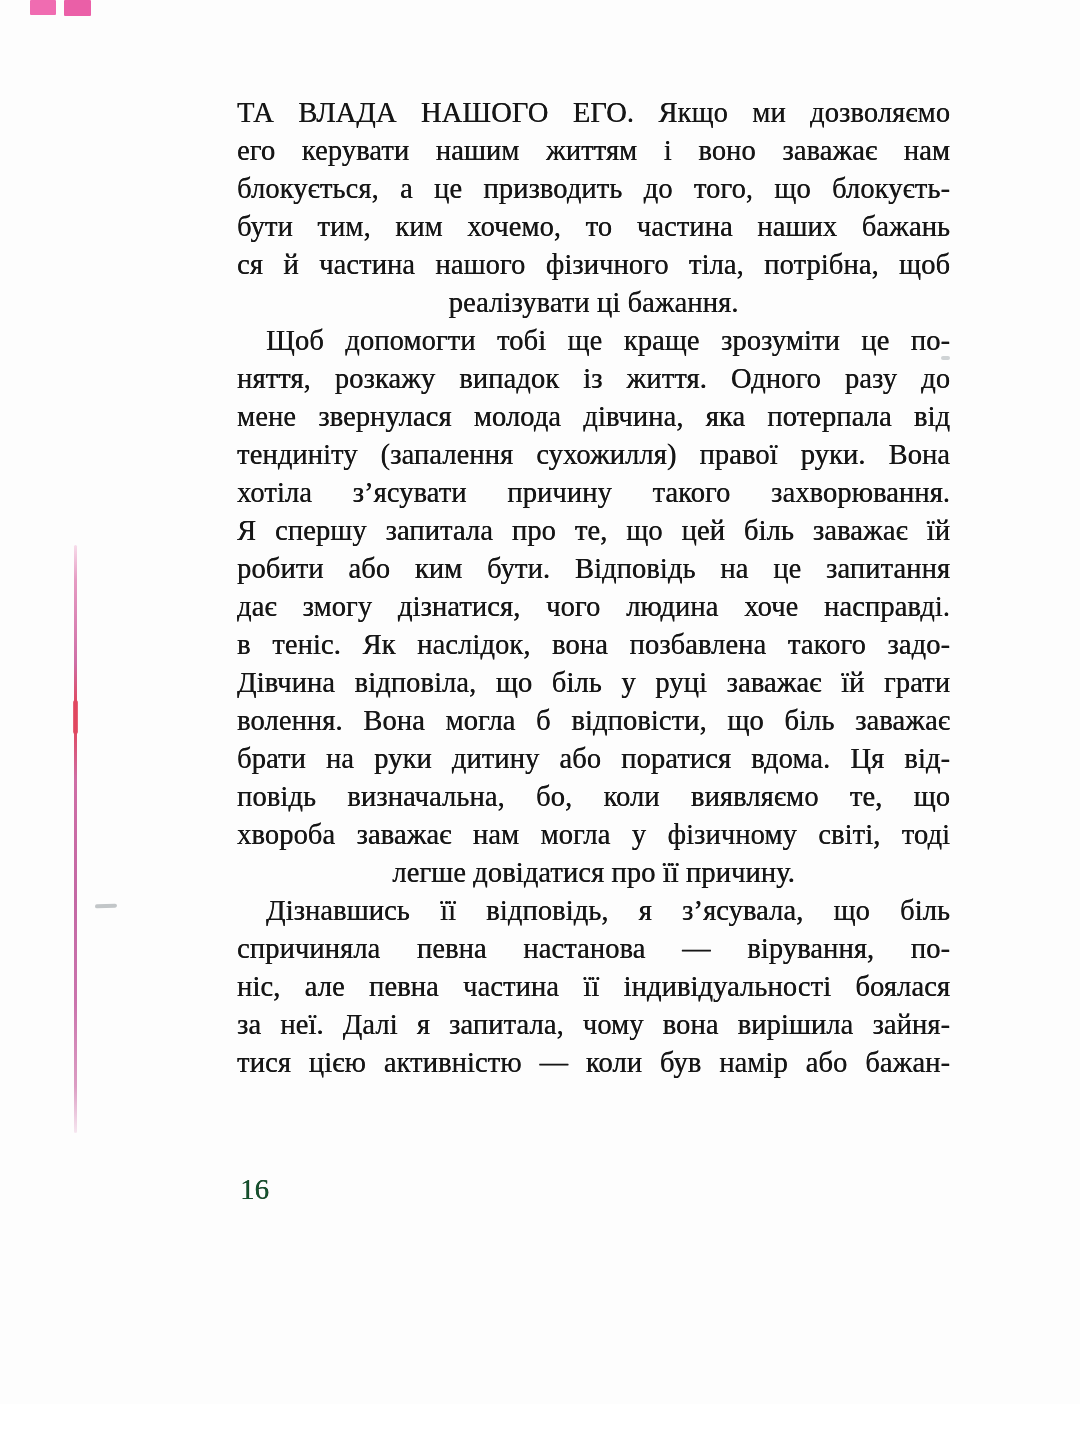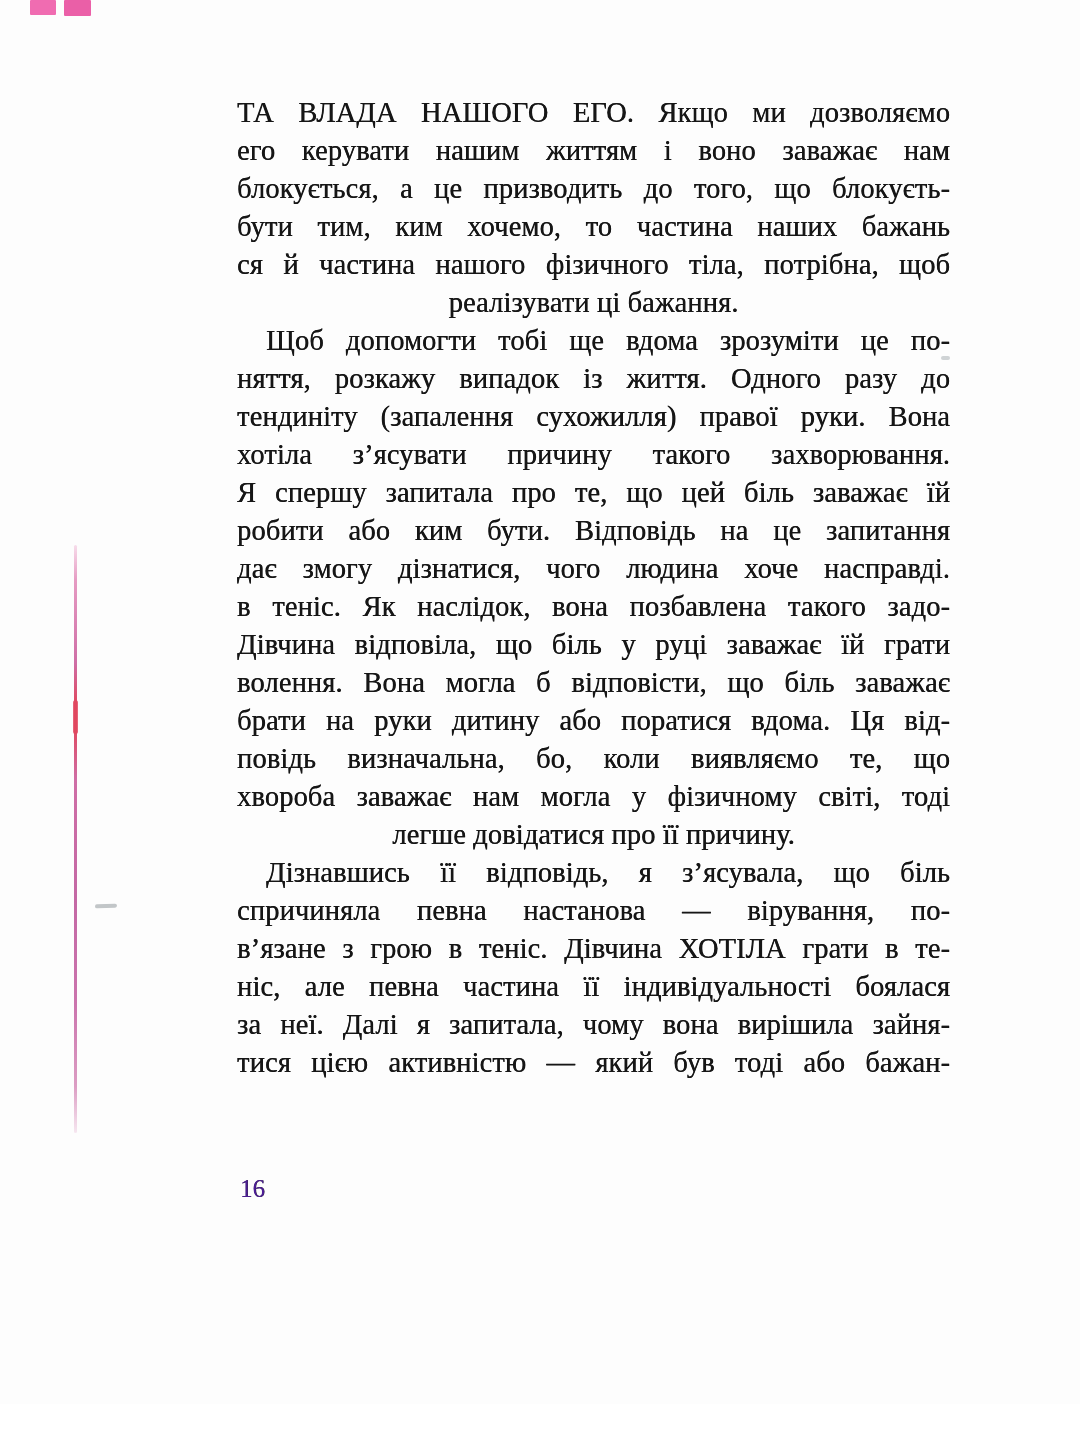--- a/index.html
+++ b/index.html
@@ -32,23 +32,23 @@
   .line.j {
     text-align: justify;
     text-align-last: justify;
   }
   .line.ind { text-indent: 29px; }
   
   #page-number {
     position: absolute;
     left: 240px;
     top: 1170px;
-    font-size: 25px;
+    font-size: 29px;
     line-height: 38px;
-    color: #4c1d95;
+    color: #14532d;
     text-shadow: 0.35px 0 0 #1a1a1a;
   }
   
   .artifact { position: absolute; }
   #pink-mark-1 {
     left: 30px; top: 0; width: 26px; height: 15px;
     background: var(--pink-square-1, #ee5ca8);
     border-radius: 1px; opacity: 0.9;
   }
   #pink-mark-2 {
@@ -109,40 +109,40 @@
   <div id="page-text">
       <div class="para">
         <div class="line j">ТА ВЛАДА НАШОГО ЕГО. Якщо ми дозволяємо</div>
         <div class="line j">его керувати нашим життям і воно заважає нам</div>
         <div class="line j">блокується, а це призводить до того, що блокуєть-</div>
         <div class="line j">бути тим, ким хочемо, то частина наших бажань</div>
         <div class="line j">ся й частина нашого фізичного тіла, потрібна, щоб</div>
         <div class="line">реалізувати ці бажання.</div>
       </div>
       <div class="para">
-        <div class="line j ind">Щоб допомогти тобі ще вдома зрозуміти це по-</div>
+        <div class="line j ind">Щоб допомогти тобі ще краще зрозуміти це по-</div>
         <div class="line j">няття, розкажу випадок із життя. Одного разу до</div>
+        <div class="line j">мене звернулася молода дівчина, яка потерпала від</div>
         <div class="line j">тендиніту (запалення сухожилля) правої руки. Вона</div>
         <div class="line j">хотіла з’ясувати причину такого захворювання.</div>
         <div class="line j">Я спершу запитала про те, що цей біль заважає їй</div>
         <div class="line j">робити або ким бути. Відповідь на це запитання</div>
         <div class="line j">дає змогу дізнатися, чого людина хоче насправді.</div>
         <div class="line j">в теніс. Як наслідок, вона позбавлена такого задо-</div>
         <div class="line j">Дівчина відповіла, що біль у руці заважає їй грати</div>
         <div class="line j">волення. Вона могла б відповісти, що біль заважає</div>
         <div class="line j">брати на руки дитину або поратися вдома. Ця від-</div>
         <div class="line j">повідь визначальна, бо, коли виявляємо те, що</div>
         <div class="line j">хвороба заважає нам могла у фізичному світі, тоді</div>
         <div class="line">легше довідатися про її причину.</div>
       </div>
       <div class="para">
         <div class="line j ind">Дізнавшись її відповідь, я з’ясувала, що біль</div>
         <div class="line j">спричиняла певна настанова — вірування, по-</div>
-        <div class="line j">в’язане з грою в теніс. Дівчина ХОТІЛА грати в те-</div>
         <div class="line j">ніс, але певна частина її індивідуальності боялася</div>
         <div class="line j">за неї. Далі я запитала, чому вона вирішила зайня-</div>
-        <div class="line j">тися цією активністю — який був тоді або бажан-</div>
+        <div class="line j">тися цією активністю — коли був намір або бажан-</div>
       </div>
     </div>
 
   <div id="page-number">16</div>
 
 </div>
 
 </body></html>

